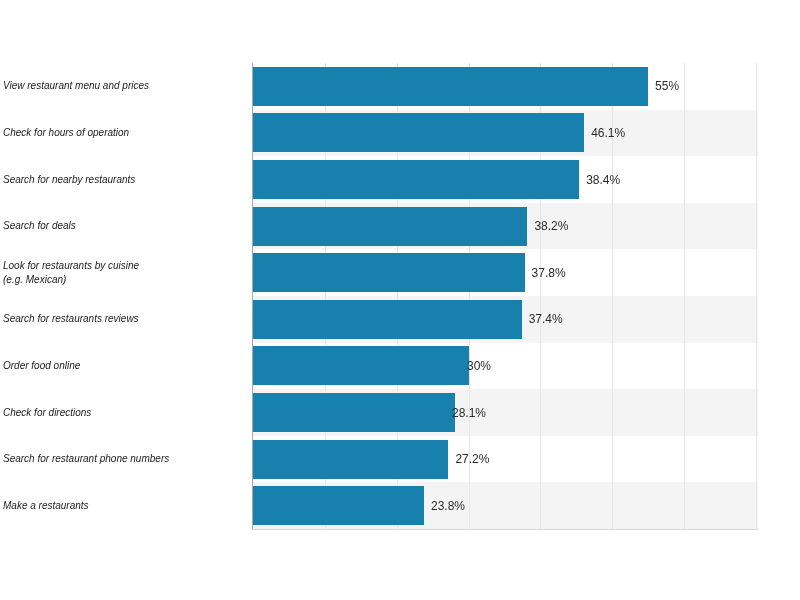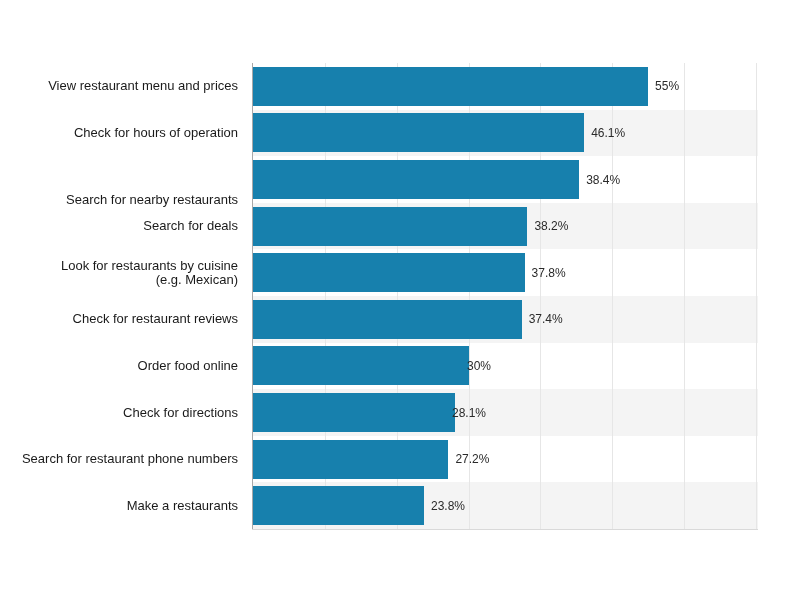--- a/index.html
+++ b/index.html
@@ -75,25 +75,25 @@
     font-size: 12px;
     color: #2a2a2a;
     white-space: nowrap;
     line-height: 1;
   }
 
   .cat-label {
     position: absolute;
     right: 0;
     width: 235px;
-    text-align: right;
-    font-size: 13px;
+    font-size: 10px;
     color: #1a1a1a;
     line-height: 14px;
     white-space: pre-line;
+    font-style: italic;
   }
 
   #category-labels {
     position: absolute;
     left: 0;
     top: 63px;
     width: 238px;
     height: 466px;
   }
 </style>
@@ -149,24 +149,24 @@
         <div class="bar-value" style="left: 177.967px; top: 436.7px;">23.8%</div>
       </div>
   </div>
 
   <div id="axis-line"></div>
   <div id="axis-line-bottom"></div>
 
   <div id="category-labels">
       <div class="cat-label" style="top: 16.3px;">View restaurant menu and prices</div>
       <div class="cat-label" style="top: 62.9px;">Check for hours of operation</div>
-      <div class="cat-label" style="top: 109.5px; margin-top: 20px;">Search for nearby restaurants</div>
+      <div class="cat-label" style="top: 109.5px;">Search for nearby restaurants</div>
       <div class="cat-label" style="top: 195.7px;">Look for restaurants by cuisine
 (e.g. Mexican)</div>
       <div class="cat-label" style="top: 156.1px;">Search for deals</div>
-      <div class="cat-label" style="top: 249.3px;">Check for restaurant reviews</div>
+      <div class="cat-label" style="top: 249.3px;">Search for restaurants reviews</div>
       <div class="cat-label" style="top: 295.9px;">Order food online</div>
       <div class="cat-label" style="top: 389.1px;">Search for restaurant phone numbers</div>
       <div class="cat-label" style="top: 342.5px;">Check for directions</div>
       <div class="cat-label" style="top: 435.7px;">Make a restaurants</div>
     </div>
 
 </div>
 
 </body></html>

